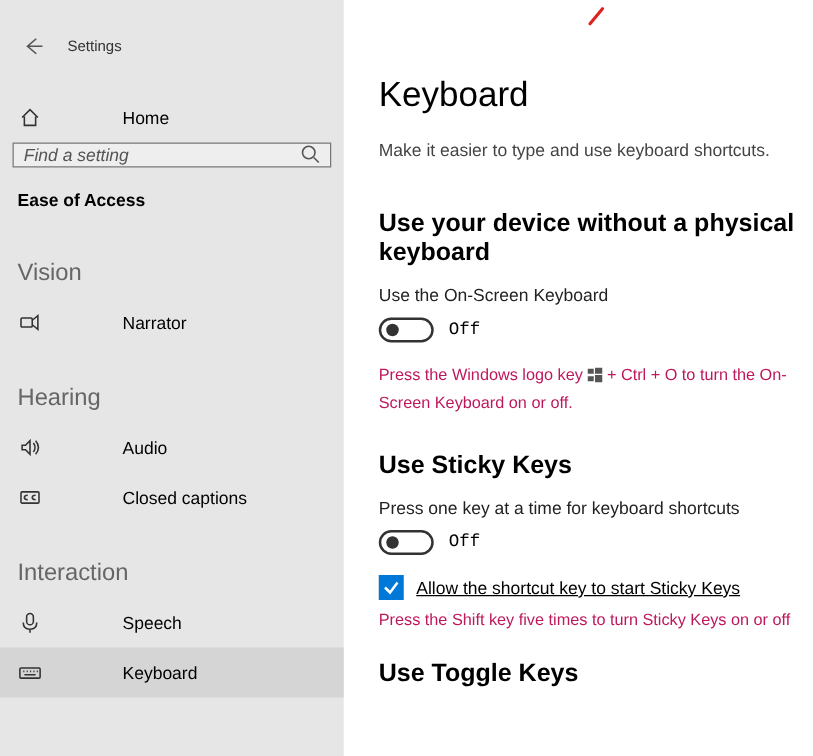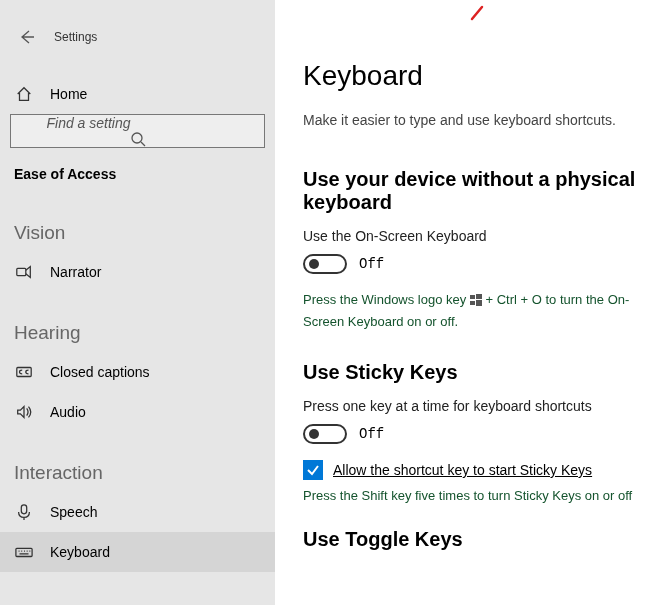--- a/index.html
+++ b/index.html
@@ -33,37 +33,37 @@
     margin-right: 18px;
     color: #555;
   }
   .side-row {
     display: flex;
     align-items: center;
     height: 40px;
     padding-left: 14px;
     color: #000;
     cursor: default;
+    gap: 48px;
   }
   .side-row .icon {
     width: 20px; height: 20px;
     display: flex; align-items: center; justify-content: center;
     margin-right: 16px;
     color: #333;
   }
   .side-row.selected { background: #d5d5d5; }
   .search-wrap {
     margin: 0 10px 14px 10px;
     border: 1px solid #777;
     background: #eee;
-    height: 34px;
+    height: 20px;
     display: flex;
     align-items: center;
     padding: 0 8px;
-    flex-direction: column;
   }
   .search-wrap input {
     flex: 1;
     border: none;
     background: transparent;
     outline: none;
     font-size: 14px;
     font-style: italic;
     color: #555;
   }
@@ -122,21 +122,21 @@
   }
   .toggle .knob {
     width: 10px; height: 10px;
     border-radius: 50%;
     background: #333;
     position: absolute;
     top: 3px; left: 4px;
   }
   .hint {
     font-size: 13px;
-    color: #14532d;
+    color: #be185d;
     margin-bottom: 30px;
     line-height: 1.5;
   }
   .winkey {
     display: inline-block;
     vertical-align: -2px;
   }
   .checkbox-row {
     display: flex;
     align-items: center;
@@ -202,36 +202,36 @@
       </svg>
     </span>
     <span>Narrator</span>
   </div>
 
   <div class="group-label">Hearing</div>
 
   <div class="side-row">
     <span class="icon">
       <svg width="18" height="18" viewBox="0 0 20 20" fill="none" stroke="currentColor" stroke-width="1.4">
-        <rect x="2" y="5" width="16" height="10" rx="1"></rect>
-          <path d="M8 8 Q5 8 5 10 Q5 12 8 12 M15 8 Q12 8 12 10 Q12 12 15 12"></path>
-      </svg>
-    </span>
-    <span>Closed captions</span>
-  </div>
-
-  <div class="side-row">
-    <span class="icon">
-      <svg width="18" height="18" viewBox="0 0 20 20" fill="none" stroke="currentColor" stroke-width="1.4">
         <path d="M3 8 H6 L10 4 V16 L6 12 H3 Z"></path>
           <path d="M13 6 Q16 10 13 14"></path>
           <path d="M15 4 Q20 10 15 16"></path>
       </svg>
     </span>
     <span>Audio</span>
+  </div>
+
+  <div class="side-row">
+    <span class="icon">
+      <svg width="18" height="18" viewBox="0 0 20 20" fill="none" stroke="currentColor" stroke-width="1.4">
+        <rect x="2" y="5" width="16" height="10" rx="1"></rect>
+          <path d="M8 8 Q5 8 5 10 Q5 12 8 12 M15 8 Q12 8 12 10 Q12 12 15 12"></path>
+      </svg>
+    </span>
+    <span>Closed captions</span>
   </div>
 
   <div class="group-label">Interaction</div>
 
   <div class="side-row">
     <span class="icon">
       <svg width="18" height="18" viewBox="0 0 20 20" fill="none" stroke="currentColor" stroke-width="1.4">
         <rect x="7" y="2" width="6" height="10" rx="3"></rect>
           <path d="M4 10 Q4 16 10 16 Q16 16 16 10 M10 16 V19"></path>
       </svg>

